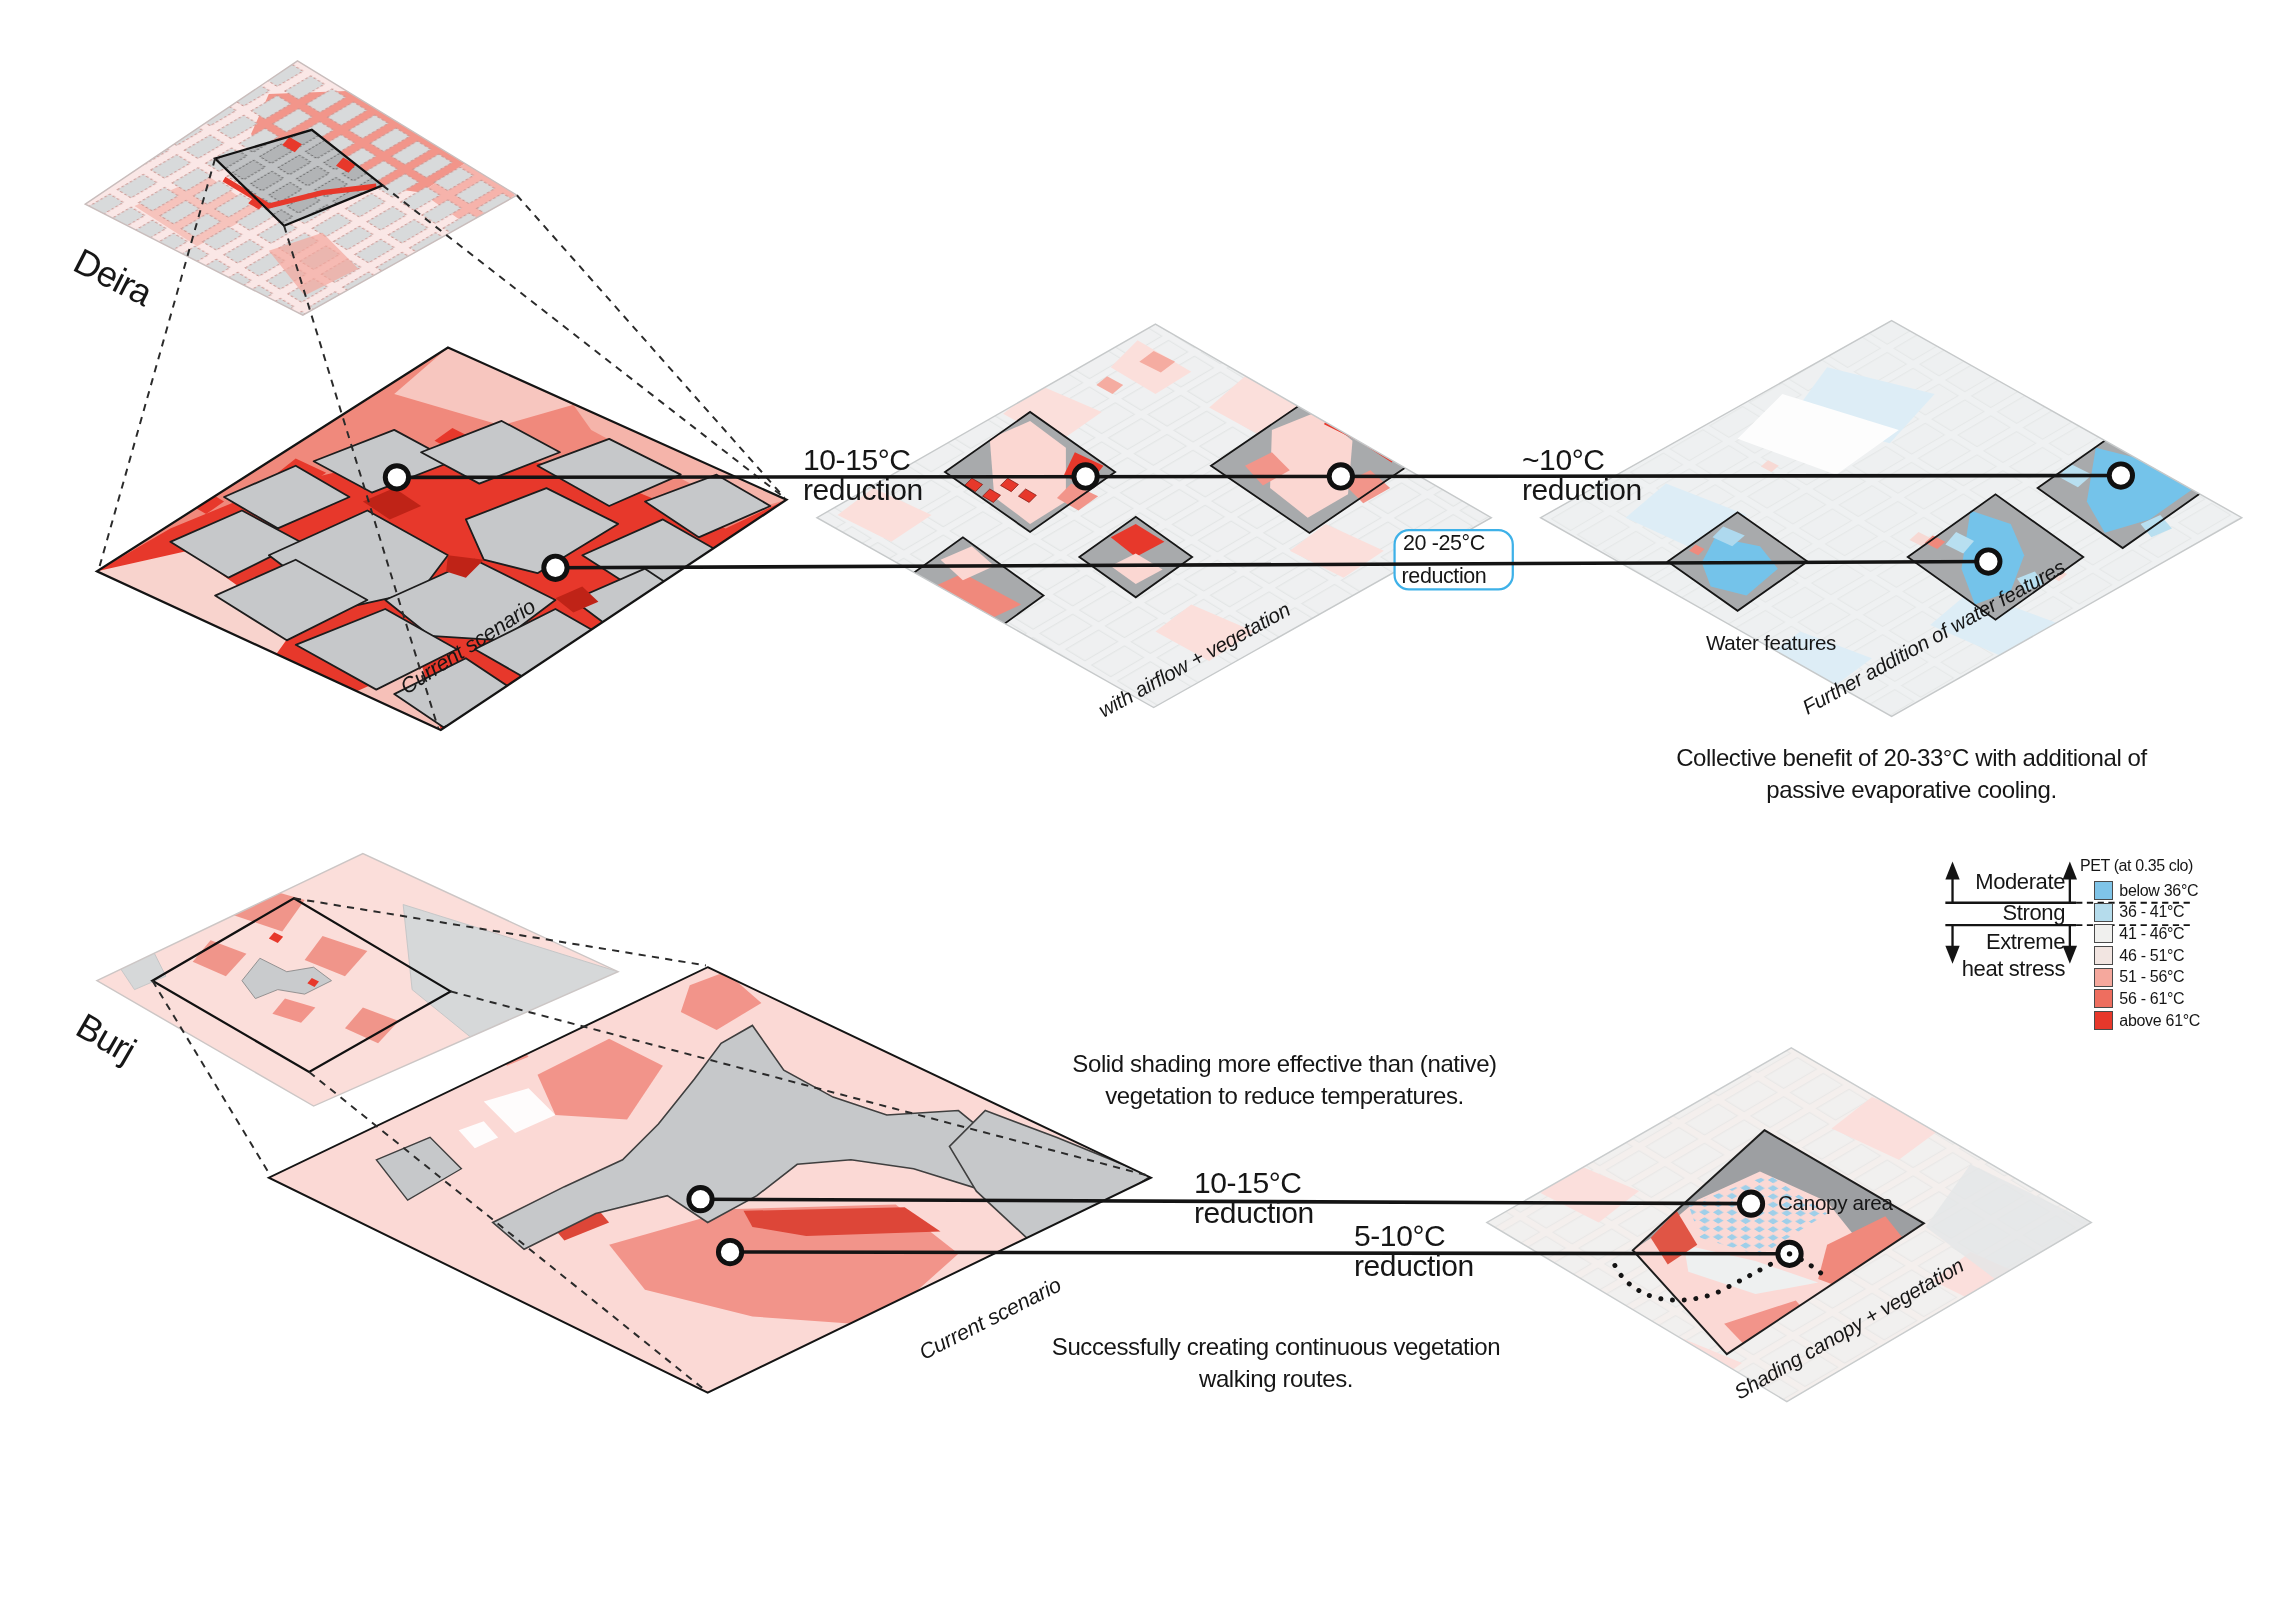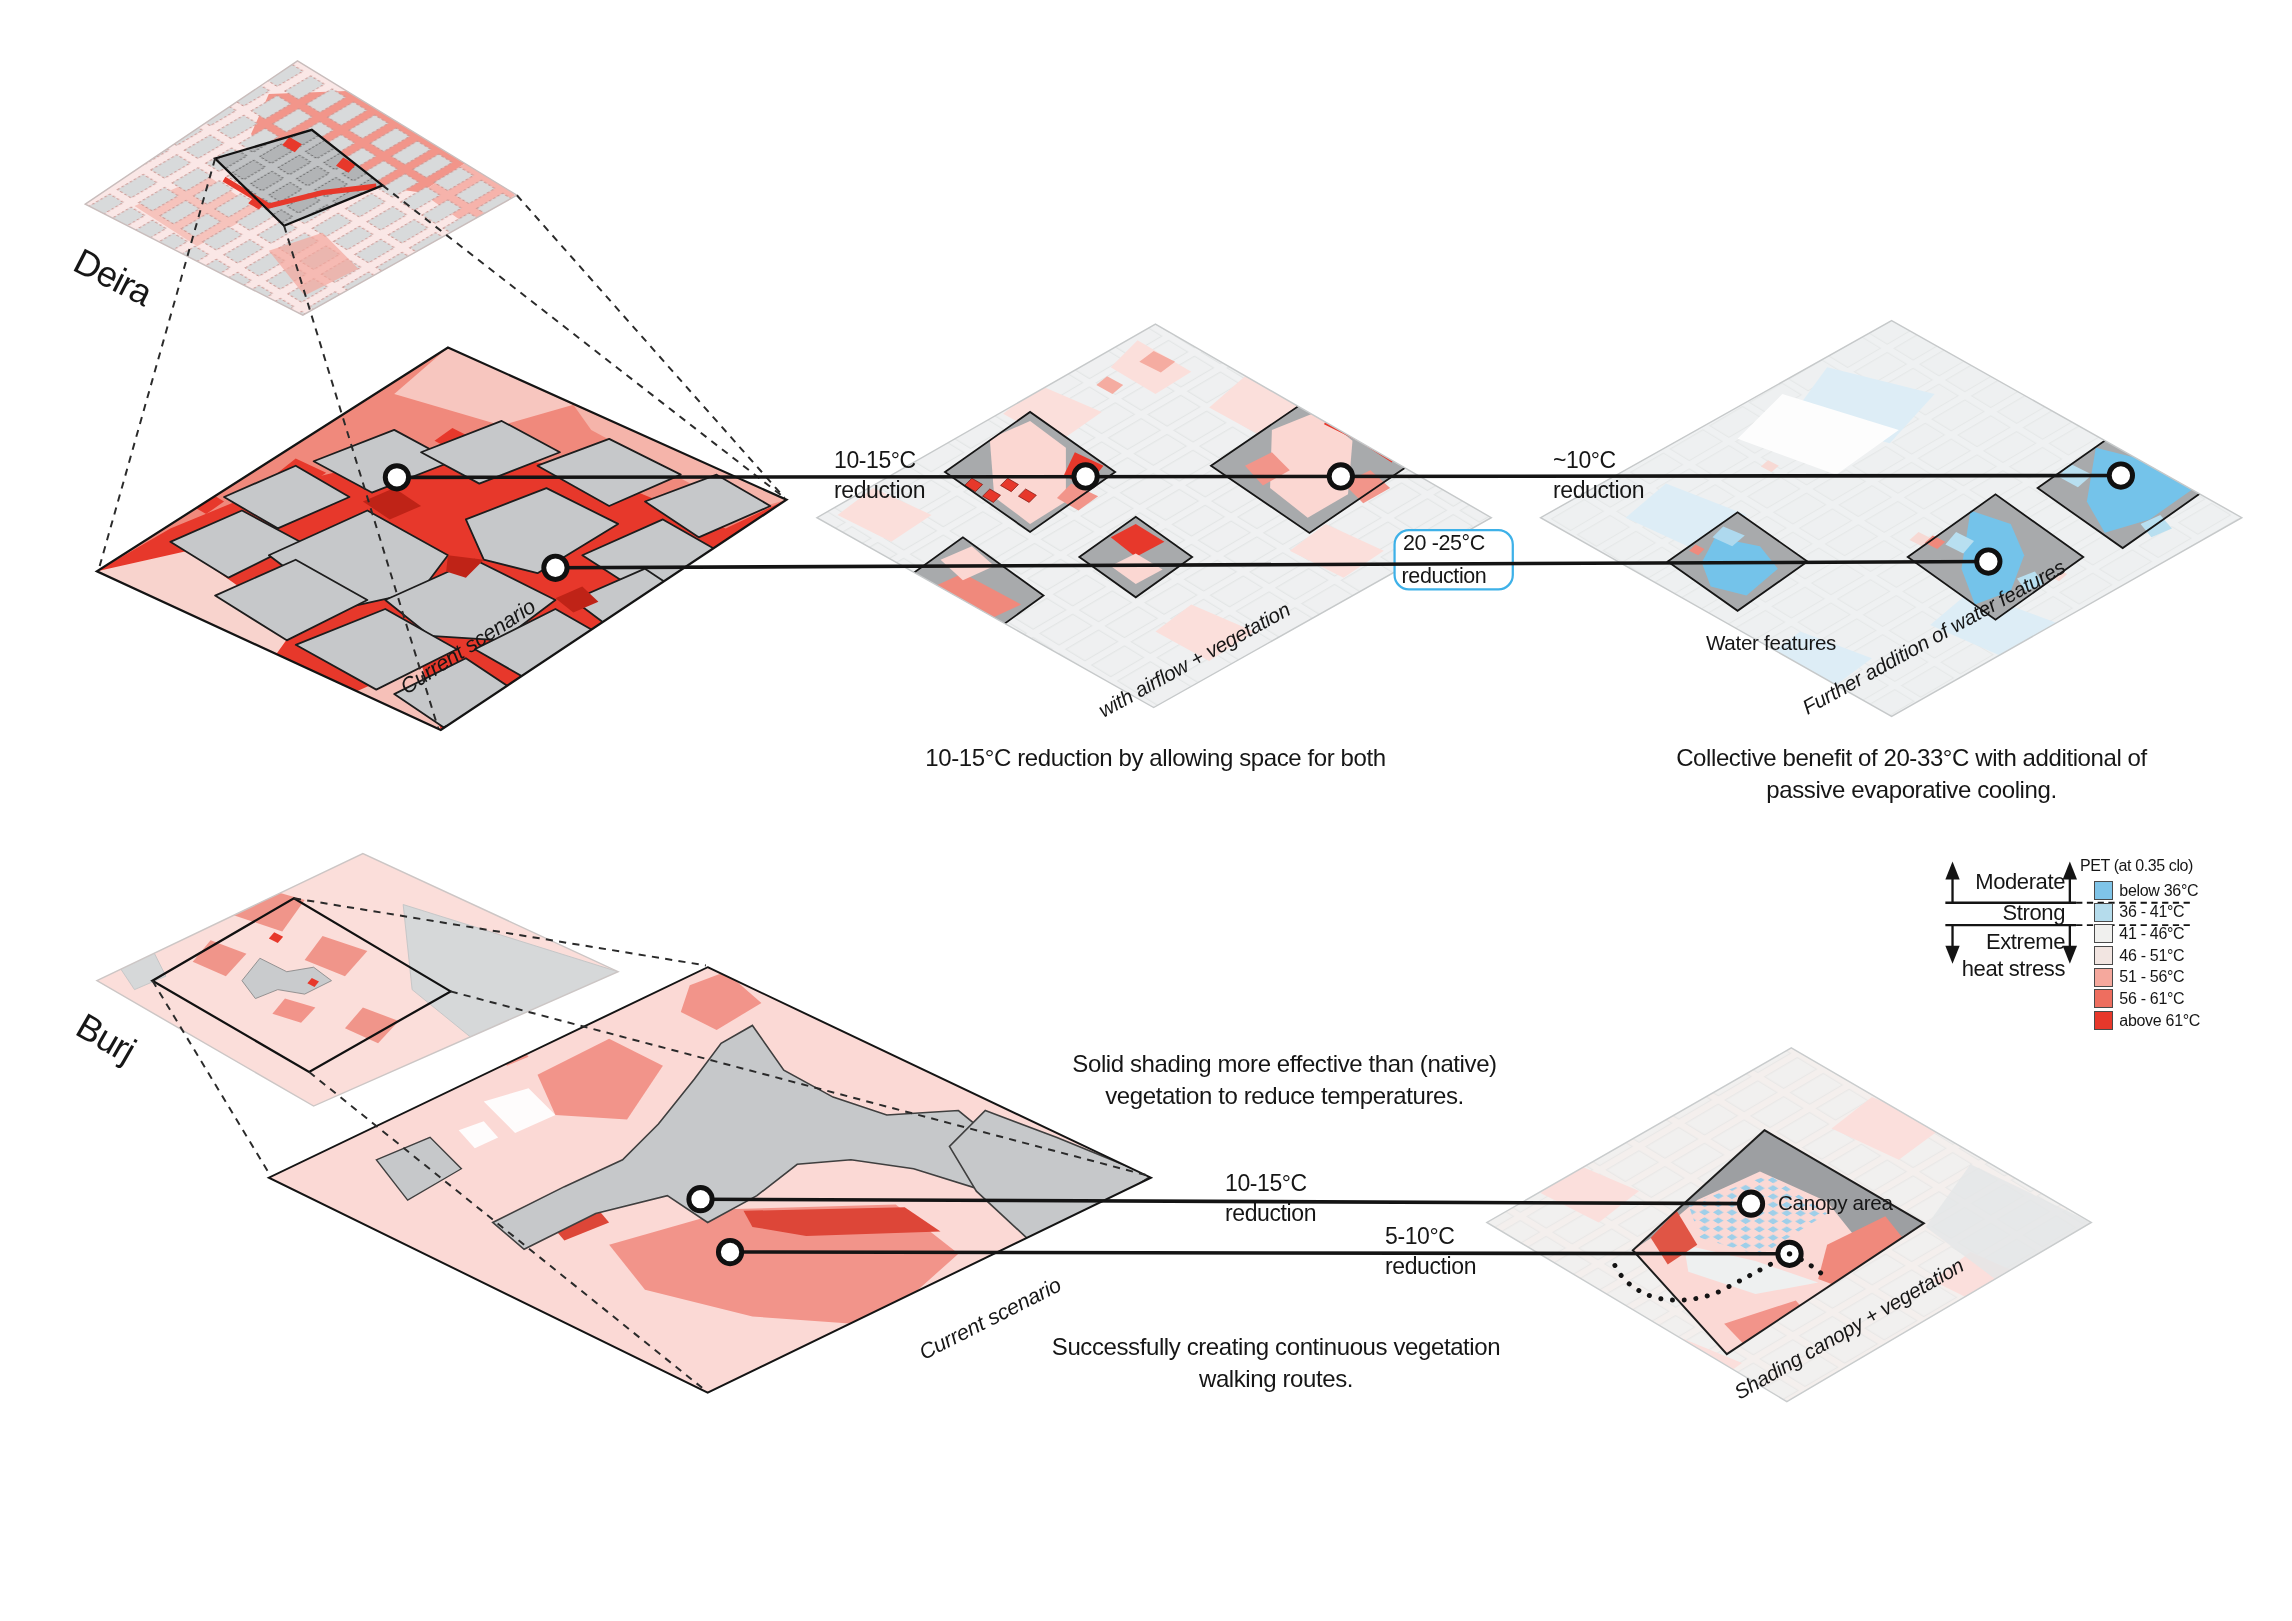--- a/index.html
+++ b/index.html
@@ -3,21 +3,21 @@
 <meta charset="utf-8">
 <style>
   html,body{margin:0;padding:0;background:#fff;}
   body{width:2293px;height:1621px;position:relative;overflow:hidden;
        font-family:"Liberation Sans",sans-serif;color:#161616;}
   #stage{position:absolute;left:0;top:0;width:2293px;height:1621px;}
   svg#art{position:absolute;left:0;top:0;}
   .lbl{position:absolute;white-space:nowrap;letter-spacing:-0.3px;}
   .area-name{font-size:36px;letter-spacing:-0.9px;}
   .edge-lbl{font-size:20.6px;font-style:italic;letter-spacing:-0.2px;}
-  .red-lbl{font-size:23px;line-height:30px;letter-spacing:-0.4px;margin-left:31px;}
+  .red-lbl{font-size:30px;line-height:30px;letter-spacing:-0.4px;}
   .red-lbl span{display:block;}
   .caption{position:absolute;text-align:center;font-size:24px;line-height:32px;letter-spacing:-0.4px;}
   .caption span{display:block;}
   .plain-lbl{font-size:20.6px;}
   .rot27{transform:rotate(27deg);transform-origin:left top;}
   .rot30{transform:rotate(30deg);transform-origin:left top;}
   .rotm33{transform:rotate(-33deg);transform-origin:left center;}
   .rotm29{transform:rotate(-29deg);transform-origin:left center;}
   .rotm26{transform:rotate(-27deg);transform-origin:left center;}
   .rotm30{transform:rotate(-30deg);transform-origin:left center;}
@@ -376,21 +376,20 @@
   <span>~10°C</span>
   <span>reduction</span>
 </div>
 <div id="box2025-text">
   <span>20 -25°C</span>
   <span class="gap"></span>
   <span>reduction</span>
 </div>
 
 <div class="caption" style="left:869px;top:742px;width:573px;">
-  <span>10-15°C reduction by allowing space for both</span>
 </div>
 <div class="caption" style="left:1625px;top:742px;width:573px;">
   <span>Collective benefit of 20-33°C with additional of</span>
   <span>passive evaporative cooling.</span>
 </div>
 
 <div class="lbl area-name rot30" style="left:90px;top:1005px;">Burj</div>
 <div class="lbl edge-lbl rotm26" style="left:921px;top:1342px;font-size:21.5px;">Current scenario</div>
 <div class="lbl edge-lbl rotm30" style="left:1736px;top:1382px;">Shading canopy + vegetation</div>
 <div class="lbl plain-lbl" style="left:1778px;top:1191px;">Canopy area</div>

